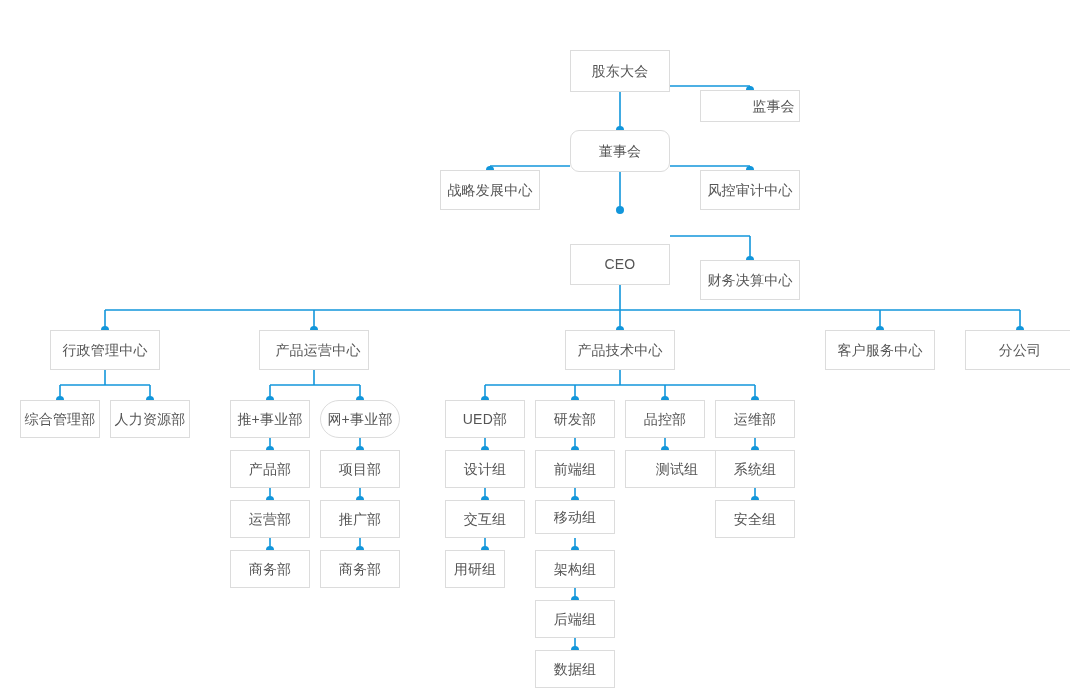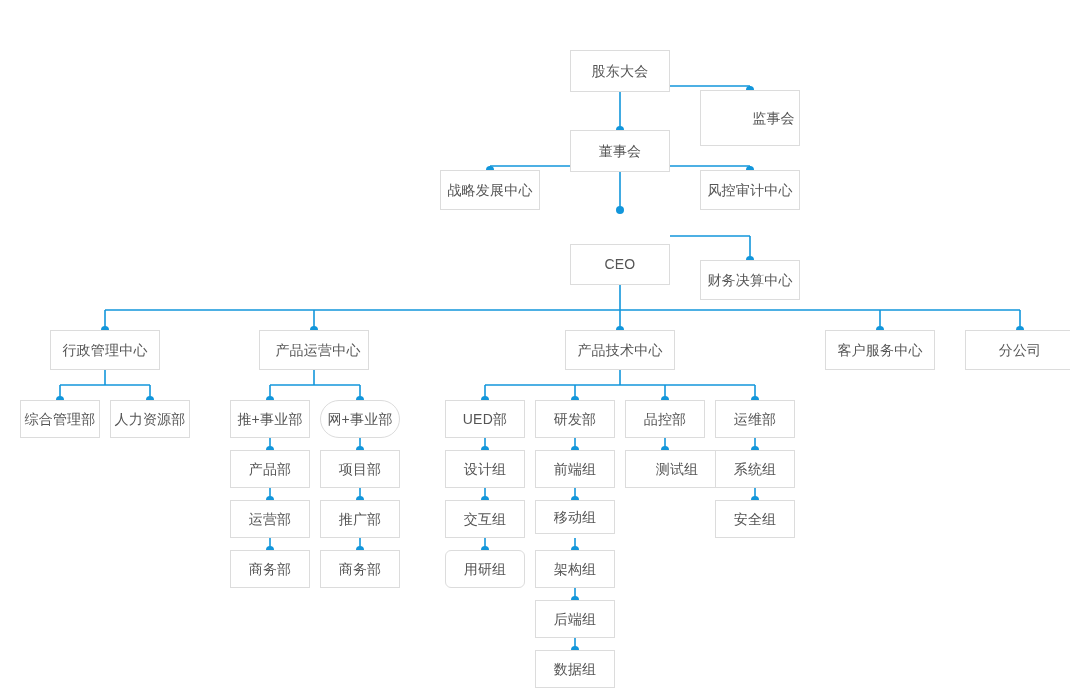--- a/index.html
+++ b/index.html
@@ -127,22 +127,22 @@
       <circle cx="485" cy="400" r="4" fill="#1296db"></circle>
       <line x1="575" y1="385" x2="575" y2="400" stroke="#1296db" stroke-width="1.6"></line>
       <circle cx="575" cy="400" r="4" fill="#1296db"></circle>
       <line x1="665" y1="385" x2="665" y2="400" stroke="#1296db" stroke-width="1.6"></line>
       <circle cx="665" cy="400" r="4" fill="#1296db"></circle>
       <line x1="755" y1="385" x2="755" y2="400" stroke="#1296db" stroke-width="1.6"></line>
       <circle cx="755" cy="400" r="4" fill="#1296db"></circle>
     </svg>
   <div id="node-layer">
       <div class="node lvl0" style="left: 570px; top: 50px; width: 100px; height: 42px;">股东大会</div>
-      <div class="node lvl1" style="left: 700px; top: 90px; width: 100px; height: 56px; padding-left: 47px;">监事会</div>
-      <div class="node lvl1" style="left: 570px; top: 130px; width: 100px; height: 42px;">董事会</div>
+      <div class="node lvl1" style="left: 700px; top: 90px; width: 100px; height: 32px; padding-left: 47px;">监事会</div>
+      <div class="node lvl1" style="left: 570px; top: 130px; width: 100px; height: 42px; border-radius: 9px;">董事会</div>
       <div class="node lvl2" style="left: 440px; top: 170px; width: 100px; height: 40px;">战略发展中心</div>
       <div class="node lvl2" style="left: 700px; top: 170px; width: 100px; height: 40px;">风控审计中心</div>
       <div class="node lvl2" style="left: 570px; top: 210px; width: 100px; height: 41px; margin-top: 34px;">CEO</div>
       <div class="node lvl3" style="left: 700px; top: 260px; width: 100px; height: 40px;">财务决算中心</div>
       <div class="node lvl3" style="left: 50px; top: 330px; width: 110px; height: 40px;">行政管理中心</div>
       <div class="node lvl3" style="left: 259px; top: 330px; width: 110px; height: 40px; padding-left: 8px;">产品运营中心</div>
       <div class="node lvl3" style="left: 565px; top: 330px; width: 110px; height: 40px;">产品技术中心</div>
       <div class="node lvl3" style="left: 825px; top: 330px; width: 110px; height: 40px;">客户服务中心</div>
       <div class="node lvl3" style="left: 965px; top: 330px; width: 110px; height: 40px;">分公司</div>
       <div class="node lvl4" style="left: 20px; top: 400px; width: 80px; height: 38px;">综合管理部</div>
@@ -151,21 +151,21 @@
       <div class="node lvl5" style="left: 230px; top: 450px; width: 80px; height: 38px;">产品部</div>
       <div class="node lvl6" style="left: 230px; top: 500px; width: 80px; height: 38px;">运营部</div>
       <div class="node lvl7" style="left: 230px; top: 550px; width: 80px; height: 38px;">商务部</div>
       <div class="node lvl4" style="left: 320px; top: 400px; width: 80px; height: 38px; border-radius: 19px;">网+事业部</div>
       <div class="node lvl5" style="left: 320px; top: 450px; width: 80px; height: 38px;">项目部</div>
       <div class="node lvl6" style="left: 320px; top: 500px; width: 80px; height: 38px;">推广部</div>
       <div class="node lvl7" style="left: 320px; top: 550px; width: 80px; height: 38px;">商务部</div>
       <div class="node lvl4" style="left: 445px; top: 400px; width: 80px; height: 38px;">UED部</div>
       <div class="node lvl5" style="left: 445px; top: 450px; width: 80px; height: 38px;">设计组</div>
       <div class="node lvl6" style="left: 445px; top: 500px; width: 80px; height: 38px;">交互组</div>
-      <div class="node lvl7" style="left: 445px; top: 550px; width: 80px; height: 38px; border-radius: 6px;">用研组</div>
+      <div class="node lvl7" style="left: 445px; top: 550px; width: 60px; height: 38px;">用研组</div>
       <div class="node lvl4" style="left: 535px; top: 400px; width: 80px; height: 38px;">研发部</div>
       <div class="node lvl5" style="left: 535px; top: 450px; width: 80px; height: 38px;">前端组</div>
       <div class="node lvl6" style="left: 535px; top: 500px; width: 80px; height: 34px;">移动组</div>
       <div class="node lvl7" style="left: 535px; top: 550px; width: 80px; height: 38px;">架构组</div>
       <div class="node lvl8" style="left: 535px; top: 600px; width: 80px; height: 38px;">后端组</div>
       <div class="node lvl9" style="left: 535px; top: 650px; width: 80px; height: 38px;">数据组</div>
       <div class="node lvl4" style="left: 625px; top: 400px; width: 80px; height: 38px;">品控部</div>
       <div class="node lvl5" style="left: 625px; top: 450px; width: 104px; height: 38px;">测试组</div>
       <div class="node lvl4" style="left: 715px; top: 400px; width: 80px; height: 38px;">运维部</div>
       <div class="node lvl5" style="left: 715px; top: 450px; width: 80px; height: 38px;">系统组</div>

